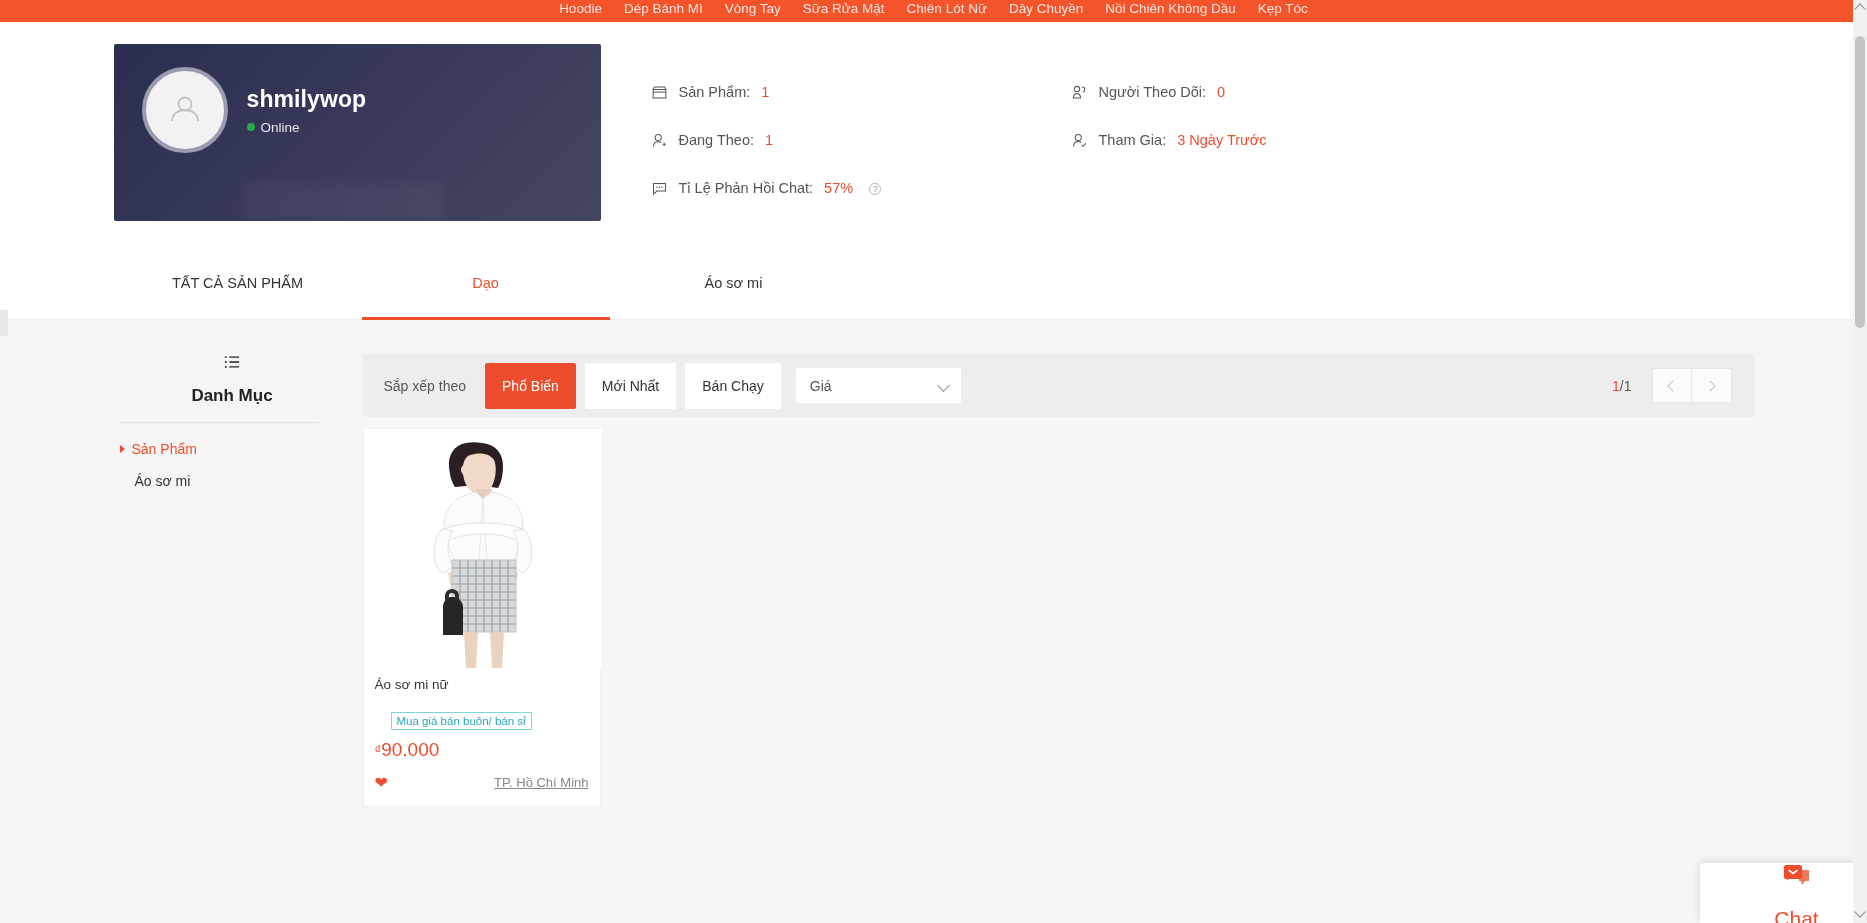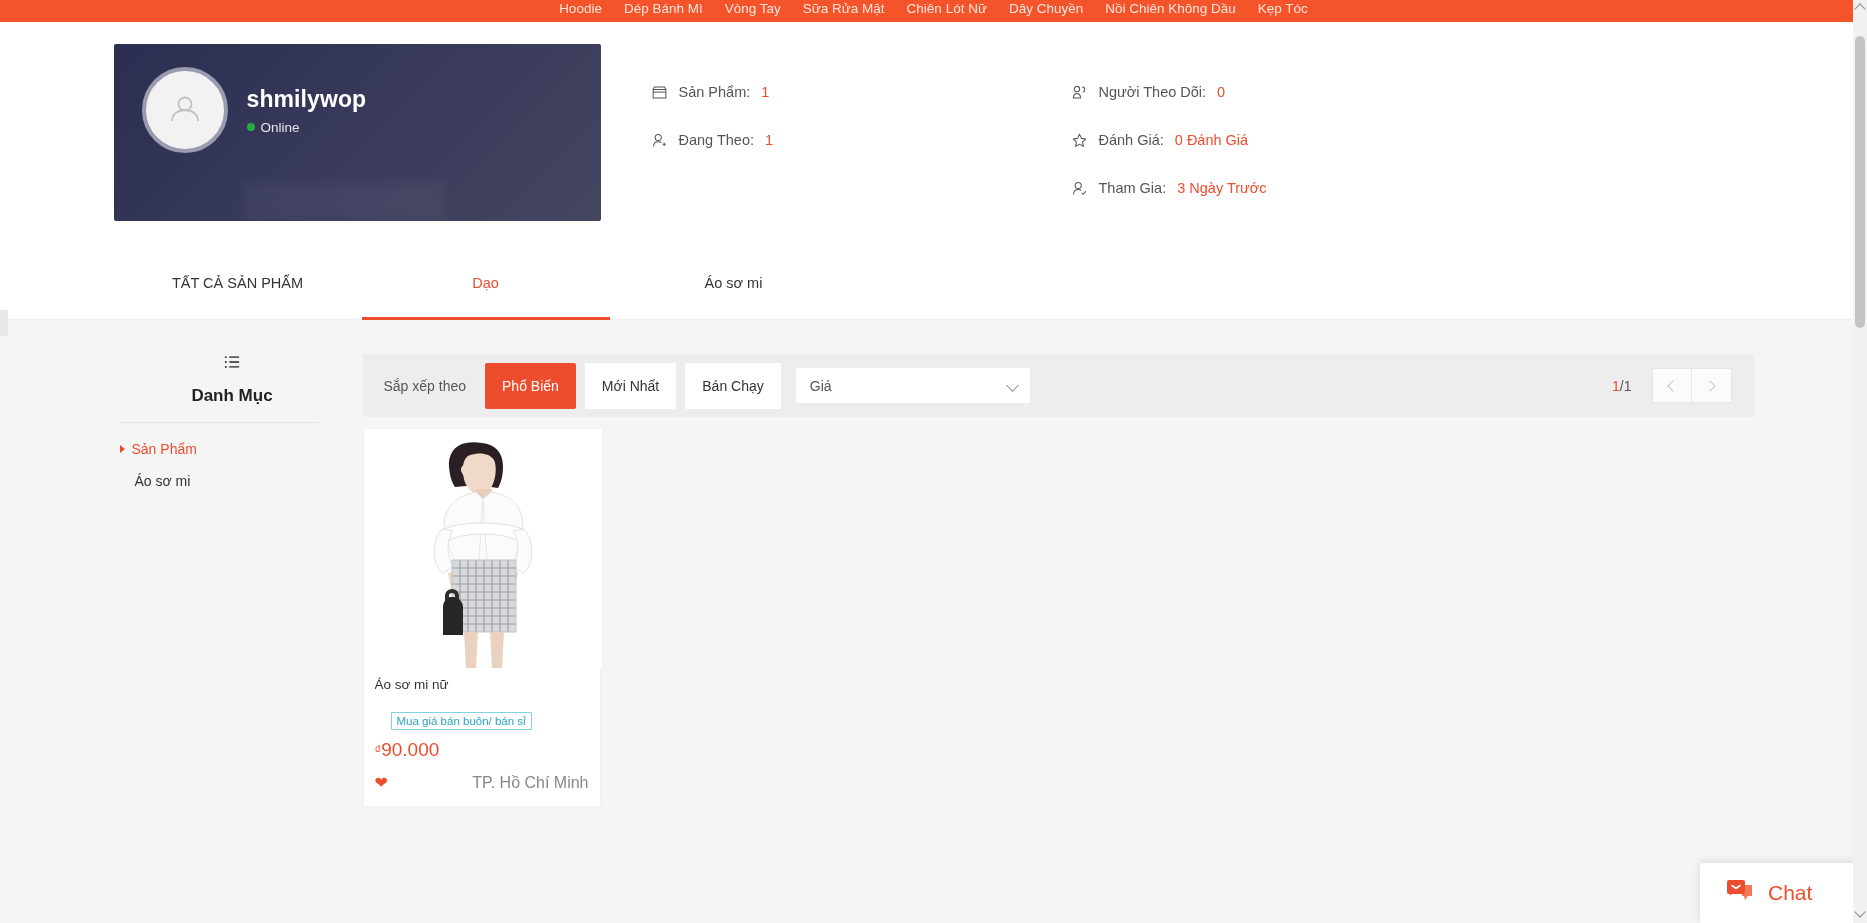--- a/index.html
+++ b/index.html
@@ -240,21 +240,21 @@
     font-size: 14px;
     color: #333;
     font-family: "Liberation Sans", sans-serif;
     margin-right: 9px;
     cursor: pointer;
     display: flex; align-items: center; justify-content: center;
   }
   .sort-btn.active { background: #ee4d2d; color: #ffffff; }
   .sort-select {
     position: relative;
-    width: 234px; height: 35px;
+    width: 165px; height: 35px;
     background: #ffffff;
     border-radius: 2px;
     display: flex; align-items: center;
     padding: 0 14px;
     font-size: 14px; color: #555;
     cursor: pointer;
     margin-left: 6px;
   }
   .sort-select .chev {
     position: absolute; right: 13px; top: 13px;
@@ -314,35 +314,36 @@
     margin-bottom: 9px;
     margin-left: 16px;
   }
   .price { color: #ee4d2d; font-size: 19px; }
   .price .cur { font-size: 13px; vertical-align: 2px; }
   .card-foot {
     display: flex; align-items: center;
     margin-top: 12px;
   }
   .heart { color: #ee4d2d; font-size: 16px; }
-  .loc { margin-left: auto; font-size: 16px; color: #888; }
+  .loc { margin-left: auto; font-size: 13px; color: #888; text-decoration: underline; }
 
   
   .chat-widget {
     position: absolute;
     right: 0px; bottom: 0px;
     width: 167px; height: 60px;
     background: #ffffff;
     border-radius: 3px 0 0 0;
     box-shadow: 0 -1px 10px rgba(0,0,0,.12);
     display: flex; align-items: center;
     padding-left: 26px;
     gap: 14px;
     cursor: pointer;
     z-index: 20;
+    flex-direction: column;
   }
   .chat-label { font-size: 21px; color: #ee4d2d; }
 
   
   .scrollbar {
     position: absolute;
     right: 0; top: 0;
     width: 14px; height: 923px;
     background: #f1f1f1;
     z-index: 30;
@@ -420,42 +421,46 @@
             <span class="stat-icon">
               <svg width="17" height="17" viewBox="0 0 20 20">
                   <circle cx="8.5" cy="6.5" r="3.6" fill="none" stroke="#555" stroke-width="1.2"></circle>
                   <path d="M3 17c0-3.6 2.5-5.6 5.5-5.6 1.4 0 2.7.4 3.7 1.2" fill="none" stroke="#555" stroke-width="1.2"></path>
                   <path d="M13.5 14.5h4M15.5 12.5v4" stroke="#555" stroke-width="1.2"></path>
                 </svg>
             </span>
             <span>Đang Theo:</span>
             <span class="stat-val">1</span>
           </div>
+          <div class="stat-row">
+            <span class="stat-icon">
+              <svg width="17" height="17" viewBox="0 0 20 20">
+                  <path d="M3 4h14v9H7l-4 3.5z" fill="none" stroke="#555" stroke-width="1.2"></path>
+                  <circle cx="7" cy="8.5" r=".9" fill="#555"></circle>
+                  <circle cx="10" cy="8.5" r=".9" fill="#555"></circle>
+                  <circle cx="13" cy="8.5" r=".9" fill="#555"></circle>
+                </svg>
+            </span>
+            <span>Tỉ Lệ Phản Hồi Chat:</span>
+            <span class="stat-val">57%</span>
+            <span class="q-icon">?</span>
+          </div>
         </div>
 
         <div class="stats-col second">
           <div class="stat-row">
             <span class="stat-icon">
               <svg width="17" height="17" viewBox="0 0 20 20">
                   <circle cx="7" cy="6" r="3.2" fill="none" stroke="#555" stroke-width="1.2"></circle>
                   <path d="M2.8 16.5c0-3.4 2-5.3 4.2-5.3s4.2 1.9 4.2 5.3z" fill="none" stroke="#555" stroke-width="1.2"></path>
                   <path d="M13 3.6c1.9 0 3.2 1.3 3.2 3.1 0 1.5-1 2.6-2.3 2.9" fill="none" stroke="#555" stroke-width="1.2"></path>
                 </svg>
             </span>
             <span>Người Theo Dõi:</span>
             <span class="stat-val">0</span>
-          </div>
-          <div class="stat-row">
-            <span class="stat-icon">
-              <svg width="17" height="17" viewBox="0 0 20 20">
-                  <path d="M10 2.6l2.3 4.9 5.1.6-3.8 3.6 1 5.2-4.6-2.6-4.6 2.6 1-5.2L2.6 8.1l5.1-.6z" fill="none" stroke="#555" stroke-width="1.2" stroke-linejoin="round"></path>
-                </svg>
-            </span>
-            <span>Đánh Giá:</span>
-            <span class="stat-val">0 Đánh Giá</span>
           </div>
           <div class="stat-row">
             <span class="stat-icon">
               <svg width="17" height="17" viewBox="0 0 20 20">
                   <circle cx="8.5" cy="6.5" r="3.6" fill="none" stroke="#555" stroke-width="1.2"></circle>
                   <path d="M3 17.2c0-3.8 2.5-5.9 5.5-5.9 1.3 0 2.5.4 3.5 1.1" fill="none" stroke="#555" stroke-width="1.2"></path>
                   <path d="M12.6 15l1.7 1.8 3.2-3.5" fill="none" stroke="#555" stroke-width="1.2"></path>
                 </svg>
             </span>
             <span>Tham Gia:</span>

